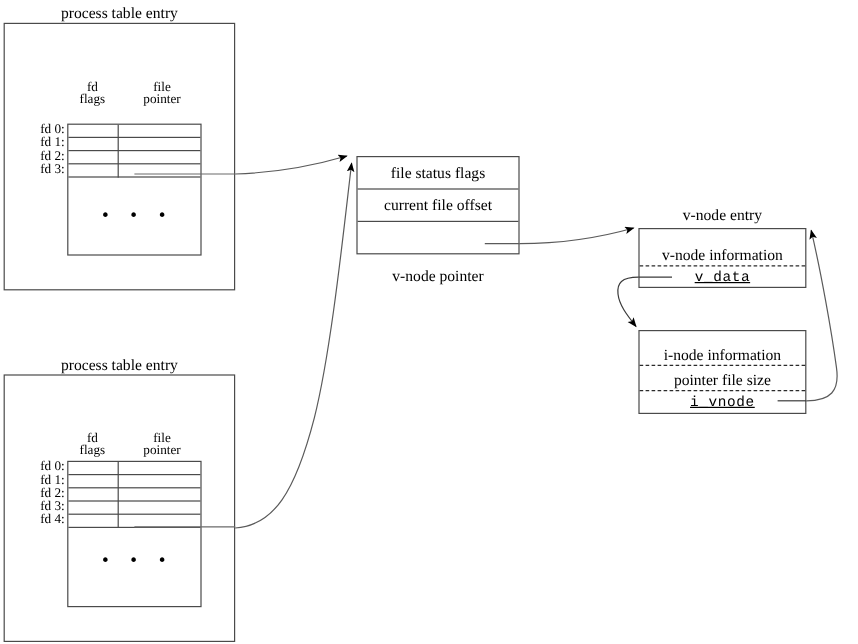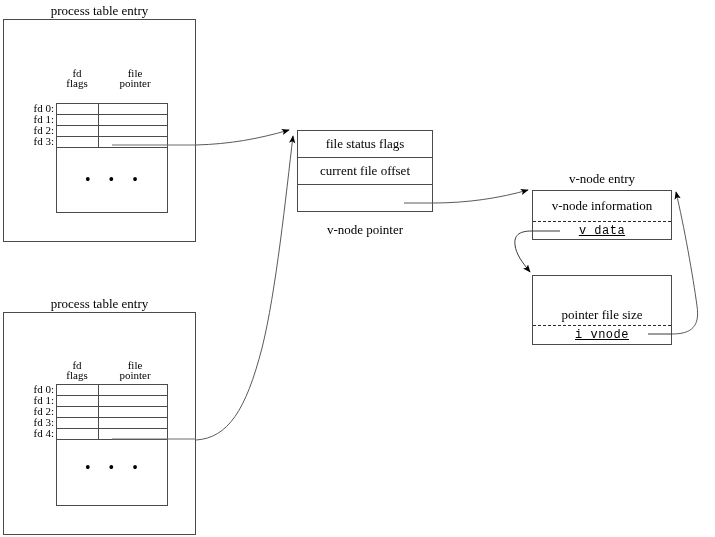--- a/index.html
+++ b/index.html
@@ -72,21 +72,21 @@
     left:0;right:0;
     box-sizing:border-box;
     display:flex;
     align-items:center;
     justify-content:center;
     font-size:13px;
     font-family:"Liberation Serif", serif;
     white-space:nowrap;
   }
   .solidsep{border-bottom:1px solid #4a4a4a;}
-  .dashsep{border-bottom:1px dashed #2b2b2b;}
+  .dashsep{border-bottom:1px dashed #2b2b2b;align-items:flex-end;}
   .mono{font-family:"Liberation Mono", monospace;font-size:12px;letter-spacing:0.5px;text-decoration:underline;}
   svg.ov{position:absolute;left:0;top:0;width:715px;height:537px;pointer-events:none;}
 </style>
 </head>
 <body>
 
 <div id="canvas">
 
   <div class="ttl" style="left:3px;top:3px;width:193px;">process table entry</div>
   <div class="outerbox" style="left:3px;top:19px;width:193px;height:223px;"></div>
@@ -159,20 +159,23 @@
   <div class="tblbox" style="left:532px;top:190px;width:140px;height:50px;">
     <div class="cellrow dashsep" style="top:0px;height:31px;">
       <span>v-node information</span>
     </div>
     <div class="cellrow" style="top:31px;height:17px;">
       <span class="mono">v_data</span>
     </div>
   </div>
 
   <div class="tblbox" style="left:532px;top:275px;width:140px;height:70px;">
+    <div class="cellrow dashsep" style="top:0px;height:29px;">
+      <span>i-node information</span>
+    </div>
     <div class="cellrow dashsep" style="top:29px;height:21px;">
       <span>pointer file size</span>
     </div>
     <div class="cellrow" style="top:50px;height:18px;">
       <span class="mono">i_vnode</span>
     </div>
   </div>
 
   <svg class="ov" viewBox="0 0 715 537">
     <defs>

